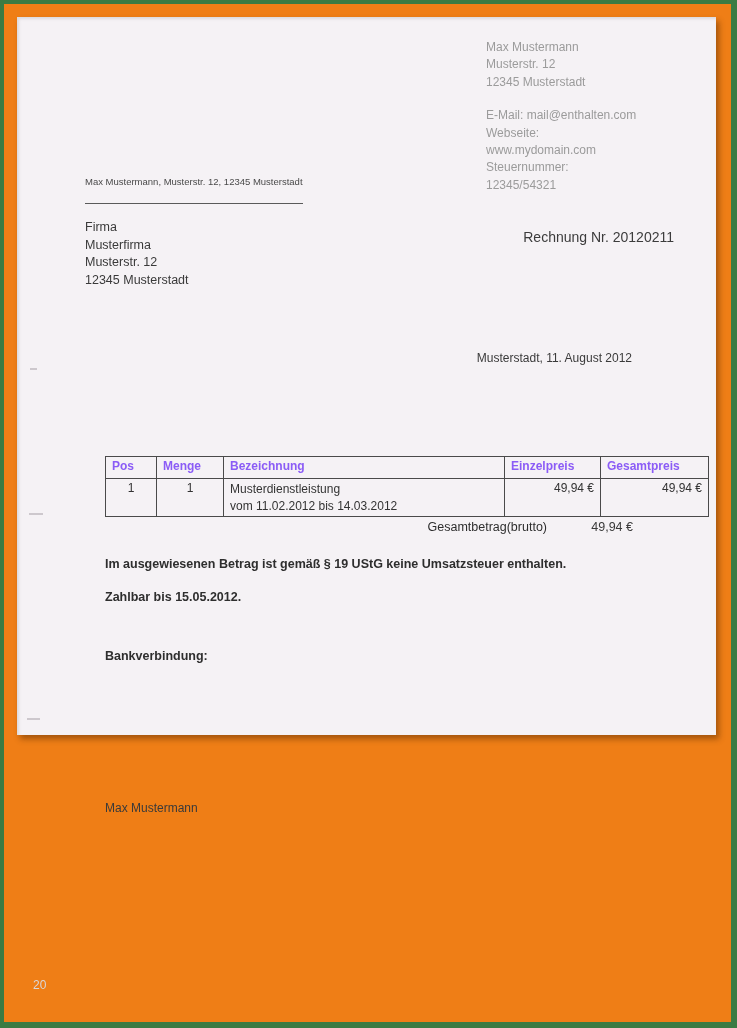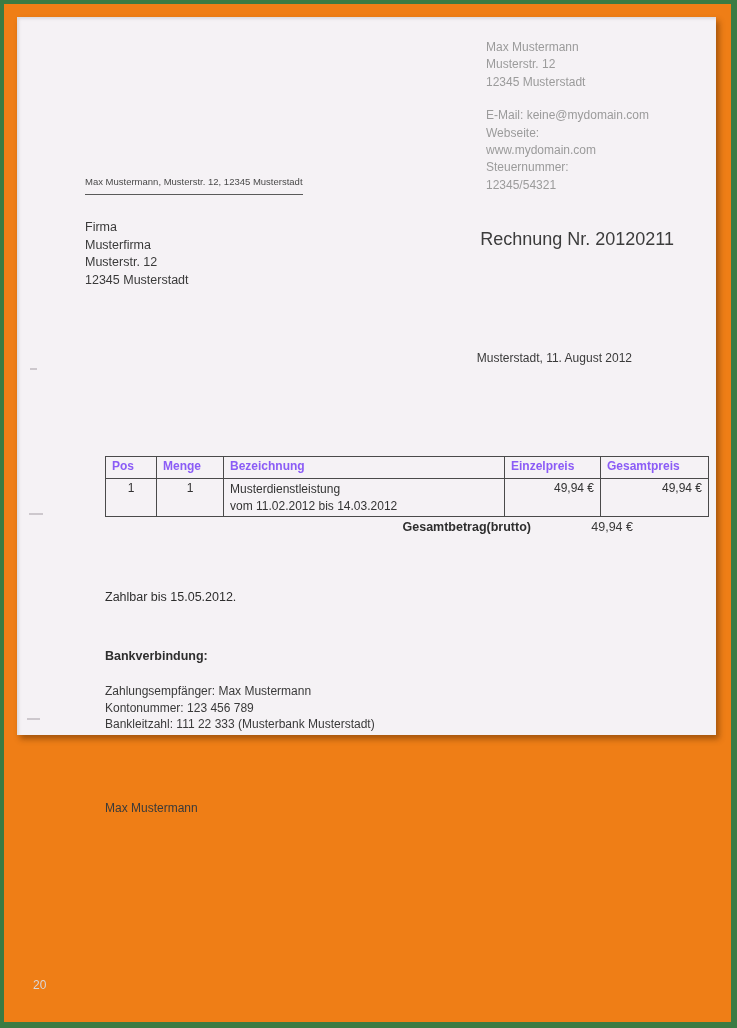--- a/index.html
+++ b/index.html
@@ -33,34 +33,34 @@
     font-size: 12px; line-height: 17.4px;
     color: #9b9b9b;
   }
   .sender-contact .group2 { margin-top: 16px; }
 
   
   .return-address {
     left: 68px; top: 159px;
     font-size: 9.5px; color: #4a4a4a;
     border-bottom: 1px solid #5a5a5a;
-    padding-bottom: 7px;
+    padding-bottom: 16px;
     white-space: nowrap;
   }
 
   
   .recipient {
     left: 68px; top: 202px;
     font-size: 12.5px; line-height: 17.5px;
     color: #3a3a3a;
   }
 
   .invoice-title {
     right: 42px; top: 212px;
-    font-size: 18px; color: #3c3c3c;
+    font-size: 14px; color: #3c3c3c;
     white-space: nowrap;
   }
 
   .date-line {
     right: 84px; top: 334px;
     font-size: 12px; color: #3a3a3a;
     white-space: nowrap;
   }
 
   .subject {
@@ -91,36 +91,36 @@
   th.c-gesamt, td.c-gesamt { width: 95px; }
   th.c-einzel, th.c-gesamt { text-align: right; }
   td.c-einzel, td.c-gesamt { text-align: right; }
   td.two-line { line-height: 16.5px; padding-bottom: 6px; }
 
   .total-row {
     position: relative; width: 538px; height: 20px; margin-top: 3px;
     font-size: 12.5px;
   }
   .total-row .total-label {
-    position: absolute; right: 112px; top: 0;
-    font-weight: bold; color: #2e2e2e; white-space: nowrap;
+    position: absolute; right: 96px; top: 0;
+    font-weight: normal; color: #2e2e2e; white-space: nowrap;
   }
   .total-row .total-value {
     position: absolute; right: 10px; top: 0;
     color: #3a3a3a; white-space: nowrap;
   }
 
   .tax-note {
     left: 88px; top: 540px;
     font-size: 12.5px; font-weight: bold; color: #2e2e2e;
     white-space: nowrap;
   }
   .payment-due {
     left: 88px; top: 573px;
-    font-size: 12.5px; font-weight: normal; color: #2e2e2e;
+    font-size: 12.5px; font-weight: bold; color: #2e2e2e;
   }
   .bank-heading {
     left: 88px; top: 632px;
     font-size: 12.5px; font-weight: bold; color: #2e2e2e;
   }
   .bank-lines {
     left: 88px; top: 666px;
     font-size: 12px; line-height: 16.6px; color: #3a3a3a;
   }
   .signature {
@@ -144,21 +144,21 @@
 
 <div class="frame-green"></div>
 <div class="frame-orange"></div>
 
 <div class="paper">
 
   <div class="abs sender-contact">
     <div>Max Mustermann</div>
     <div>Musterstr. 12</div>
     <div>12345 Musterstadt</div>
-    <div class="group2">E-Mail: keine@mydomain.com</div>
+    <div class="group2">E-Mail: mail@enthalten.com</div>
     <div>Webseite:</div>
     <div>www.mydomain.com</div>
     <div>Steuernummer:</div>
     <div>12345/54321</div>
   </div>
 
   <div class="abs return-address">Max Mustermann, Musterstr. 12, 12345 Musterstadt</div>
 
   <div class="abs recipient">
     <div>Firma</div>
@@ -195,28 +195,24 @@
           <td class="c-gesamt">49,94 €</td>
         </tr>
       </tbody>
     </table>
     <div class="total-row">
       <span class="total-label">Gesamtbetrag(brutto)</span>
       <span class="total-value">49,94 €</span>
     </div>
   </div>
 
+  <div class="abs tax-note">Im ausgewiesenen Betrag ist gemäß § 19 UStG keine Umsatzsteuer enthalten.</div>
   <div class="abs payment-due">Zahlbar bis 15.05.2012.</div>
 
   <div class="abs bank-heading">Bankverbindung:</div>
-  <div class="abs bank-lines">
-    <div>Zahlungsempfänger: Max Mustermann</div>
-    <div>Kontonummer: 123 456 789</div>
-    <div>Bankleitzahl: 111 22 333 (Musterbank Musterstadt)</div>
-  </div>
 
   <div class="abs signature">Max Mustermann</div>
 
   <div class="abs fold-mark fold-1"></div>
   <div class="abs fold-mark fold-2"></div>
   <div class="abs fold-mark fold-3"></div>
 
   <div class="abs page-number">20</div>
 
 </div>

